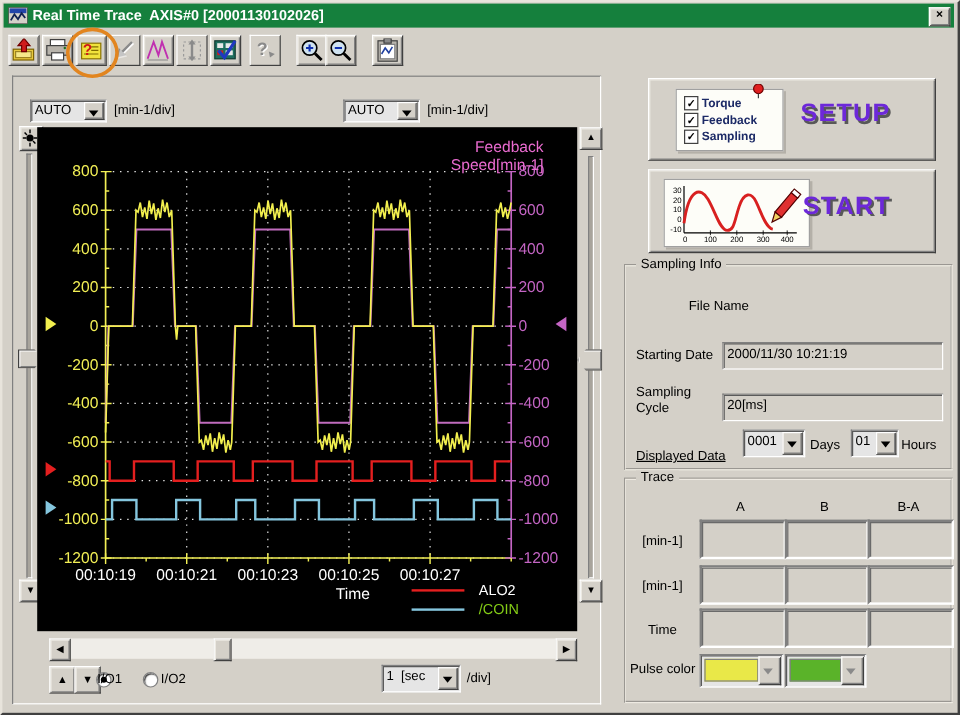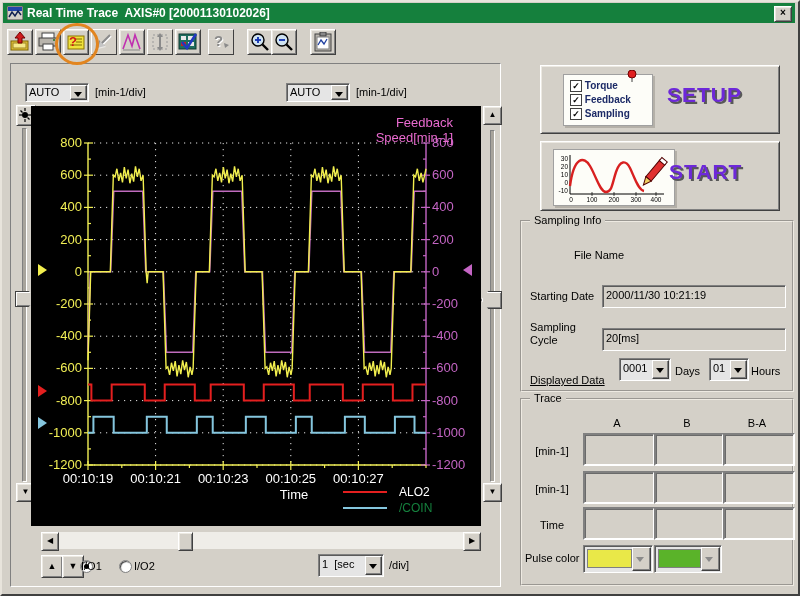--- a/index.html
+++ b/index.html
@@ -282,21 +282,21 @@
           <path d="M57,246.3 L59.366,165.8 L79.646,165.8 L82.688,85.30000000000001 L111.756,85.30000000000001 L114.798,165.8 L132.374,165.8 L135.416,246.3 L161.78,246.3 L164.822,165.8 L178.68,165.8 L181.72199999999998,85.30000000000001 L210.79,85.30000000000001 L213.83199999999997,165.8 L231.408,165.8 L234.45,246.3 L260.81399999999996,246.3 L263.856,165.8 L277.714,165.8 L280.756,85.30000000000001 L309.82399999999996,85.30000000000001 L312.866,165.8 L330.44199999999995,165.8 L333.484,246.3 L359.848,246.3 L362.89,165.8 L380.128,165.8 L383.16999999999996,85.30000000000001 L395,85.30000000000001" fill="none" stroke="#c06cbe" stroke-width="1.6" stroke-linejoin="miter"></path>
           <path d="M57,254.35 L59.704,165.8 L79.30799999999999,165.8 L82.35,69.2 L84.03999999999999,70.81 L85.899,62.760000000000005 L87.75800000000001,74.83500000000001 L89.617,66.785 L91.476,76.445 L93.33500000000001,61.150000000000006 L95.194,72.42 L97.053,63.565 L98.912,77.25 L100.77099999999999,67.59 L102.63,75.64 L104.48899999999999,60.345 L106.34799999999998,70.81 L108.207,62.760000000000005 L110.06599999999997,74.83500000000001 L112.094,69.2 L115.136,165.8 L116.14999999999999,177.07 L117.16399999999999,165.8 L132.036,165.8 L135.07799999999997,262.4 L136.76799999999997,260.78999999999996 L138.627,268.84000000000003 L140.486,256.765 L142.345,264.815 L144.204,255.155 L146.06300000000002,270.45000000000005 L147.92200000000003,259.18 L149.781,268.03499999999997 L151.64000000000004,254.35 L153.49900000000002,264.01 L155.35800000000006,255.96 L157.21700000000004,271.255 L159.07600000000005,260.78999999999996 L160.93500000000006,268.84000000000003 L162.118,262.4 L165.16,165.8 L178.34199999999998,165.8 L181.38400000000001,69.2 L183.07399999999998,70.81 L184.933,62.760000000000005 L186.792,74.83500000000001 L188.651,66.785 L190.51000000000002,76.445 L192.36900000000003,61.150000000000006 L194.228,72.42 L196.087,63.565 L197.946,77.25 L199.80499999999998,67.59 L201.66399999999996,75.64 L203.52299999999997,60.345 L205.38199999999995,70.81 L207.24099999999993,62.760000000000005 L209.09999999999994,74.83500000000001 L211.128,69.2 L214.17,165.8 L231.07,165.8 L234.112,262.4 L235.802,260.78999999999996 L237.66099999999997,268.84000000000003 L239.51999999999995,256.765 L241.37899999999996,264.815 L243.23799999999994,255.155 L245.09699999999992,270.45000000000005 L246.95599999999993,259.18 L248.8149999999999,268.03499999999997 L250.67399999999992,254.35 L252.5329999999999,264.01 L254.39199999999988,255.96 L256.25099999999986,271.255 L258.1099999999999,260.78999999999996 L259.9689999999998,268.84000000000003 L261.152,262.4 L264.19399999999996,165.8 L277.376,165.8 L280.418,69.2 L282.10799999999995,70.81 L283.967,62.760000000000005 L285.82599999999996,74.83500000000001 L287.68499999999995,66.785 L289.544,76.445 L291.4029999999999,61.150000000000006 L293.26199999999994,72.42 L295.1209999999999,63.565 L296.9799999999999,77.25 L298.8389999999999,67.59 L300.69799999999987,75.64 L302.5569999999999,60.345 L304.4159999999998,70.81 L306.27499999999986,62.760000000000005 L308.13399999999984,74.83500000000001 L310.162,69.2 L313.204,165.8 L330.104,165.8 L333.14599999999996,262.4 L334.836,260.78999999999996 L336.695,268.84000000000003 L338.554,256.765 L340.41299999999995,264.815 L342.27199999999993,255.155 L344.131,270.45000000000005 L345.98999999999995,259.18 L347.84899999999993,268.03499999999997 L349.7079999999999,254.35 L351.5669999999999,264.01 L353.4259999999999,255.96 L355.2849999999999,271.255 L357.1439999999999,260.78999999999996 L359.0029999999999,268.84000000000003 L360.186,262.4 L363.228,165.8 L379.79,165.8 L382.832,69.2 L384.522,70.81 L386.38100000000003,62.760000000000005 L388.24,74.83500000000001 L390.099,66.785 L391.95799999999997,76.445 L393.648,69.2 L395,62.760000000000005" fill="none" stroke="#f2ef4e" stroke-width="1.4" stroke-linejoin="miter"></path>
           <path d="M57,278.5 L60.38,278.5 L60.38,294.6 L80.66,294.6 L80.66,278.5 L113.78399999999999,278.5 L113.78399999999999,294.6 L133.726,294.6 L133.726,278.5 L163.808,278.5 L163.808,294.6 L179.694,294.6 L179.694,278.5 L212.81799999999998,278.5 L212.81799999999998,294.6 L232.76,294.6 L232.76,278.5 L262.842,278.5 L262.842,294.6 L278.72799999999995,294.6 L278.72799999999995,278.5 L311.852,278.5 L311.852,294.6 L331.794,294.6 L331.794,278.5 L361.876,278.5 L361.876,294.6 L381.47999999999996,294.6 L381.47999999999996,278.5 L395,278.5 L395,278.5" fill="none" stroke="#e41f1f" stroke-width="2" stroke-linejoin="miter"></path>
           <path d="M57,326.8 L62.408,326.8 L62.408,310.7 L82.688,310.7 L82.688,326.8 L115.812,326.8 L115.812,310.7 L135.754,310.7 L135.754,326.8 L165.836,326.8 L165.836,310.7 L181.72199999999998,310.7 L181.72199999999998,326.8 L214.84599999999998,326.8 L214.84599999999998,310.7 L234.78799999999998,310.7 L234.78799999999998,326.8 L264.87,326.8 L264.87,310.7 L280.756,310.7 L280.756,326.8 L313.87999999999994,326.8 L313.87999999999994,310.7 L333.82199999999995,310.7 L333.82199999999995,326.8 L363.904,326.8 L363.904,310.7 L383.508,310.7 L383.508,326.8 L395,326.8 L395,326.8" fill="none" stroke="#85c6de" stroke-width="2" stroke-linejoin="miter"></path>
         </svg>
       <div class="abs chart-title" style="left:297px;top:9px;width:125px;text-align:right;color:#ea6bd0;">Feedback Speed[min-1]</div>
       <div class="abs" style="left:188px;top:381px;width:150px;text-align:center;color:#ffffff;font-size:13px;">Time</div>
       <div class="abs" style="left: 312px; top: 385px; width: 44px; height: 2px; background-color: rgb(228, 31, 31);"></div>
       <div class="abs" style="left:368px;top:379px;color:#fff;font-size:12px;">ALO2</div>
       <div class="abs" style="left: 312px; top: 401px; width: 44px; height: 2px; background-color: rgb(133, 198, 222);"></div>
-      <div class="abs" style="left:368px;top:395px;color:#15803d;font-size:12px;">/COIN</div>
+      <div class="abs" style="left:368px;top:395px;color:#84cc16;font-size:12px;">/COIN</div>
     </div>
 
     <div class="abs raised arrbtn" style="left:472px;top:42px;width:17px;height:17px;">▲</div>
     <div class="abs slider-track" style="left:479px;top:66px;height:350px;"></div>
     <div class="abs thumbL" style="left:470px;top:227px;"></div>
     <div class="abs raised arrbtn" style="left:472px;top:419px;width:17px;height:17px;">▼</div>
 
     <div class="abs" style="left:30px;top:468px;width:440px;height:17px;background:#efede8;">
       <div class="abs raised arrbtn" style="left:0;top:0;width:16px;height:17px;">◀</div>
       <div class="abs raised" style="left:137px;top:0;width:13px;height:17px;"></div>

